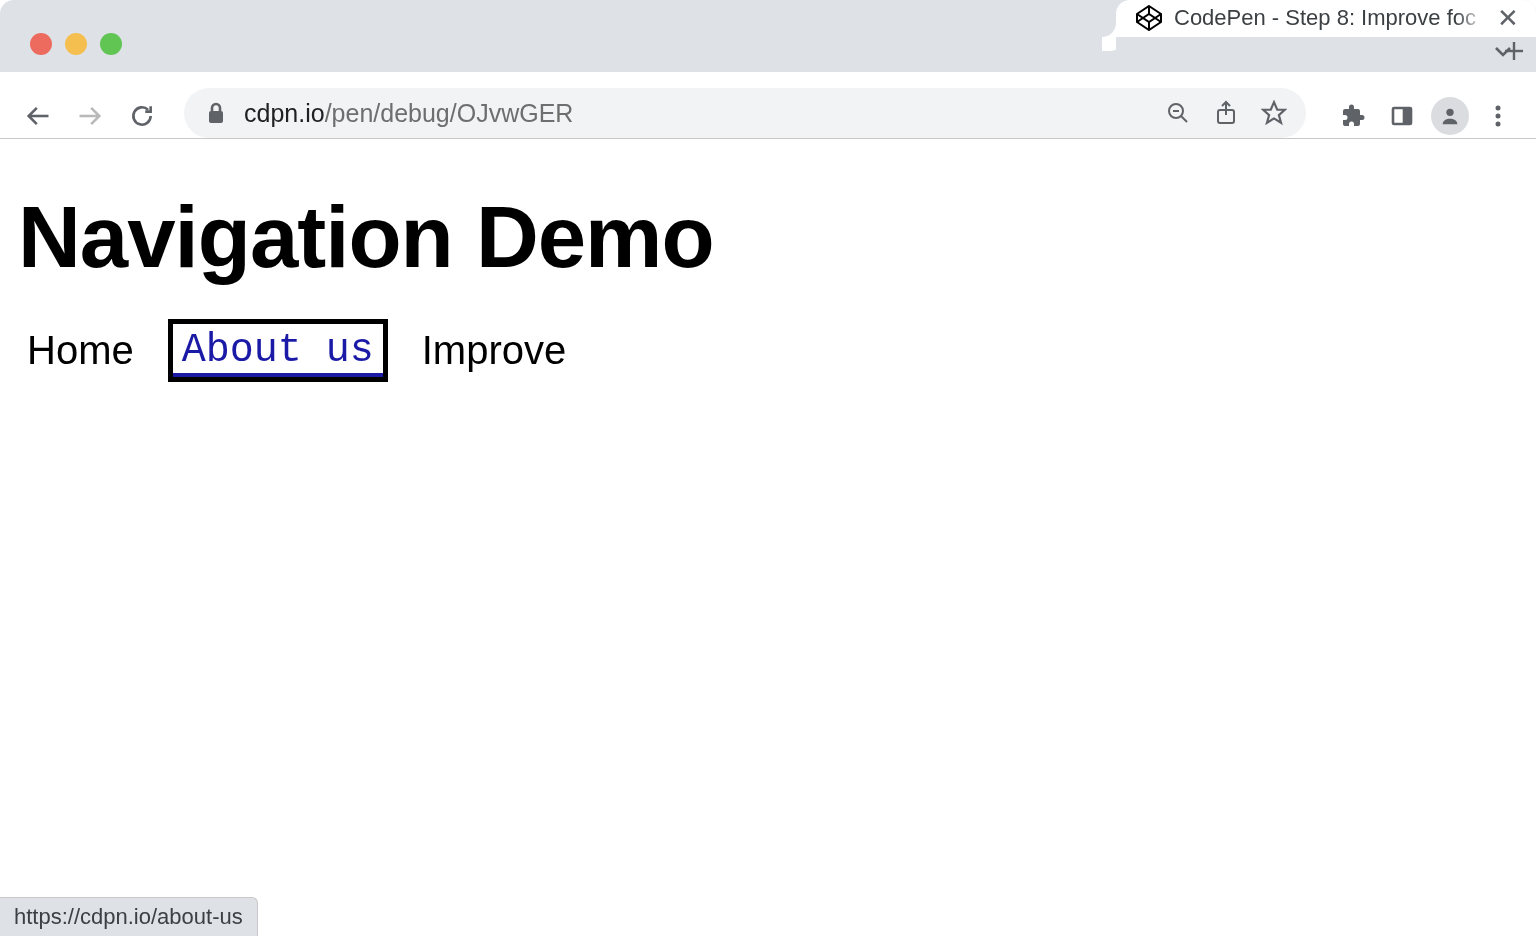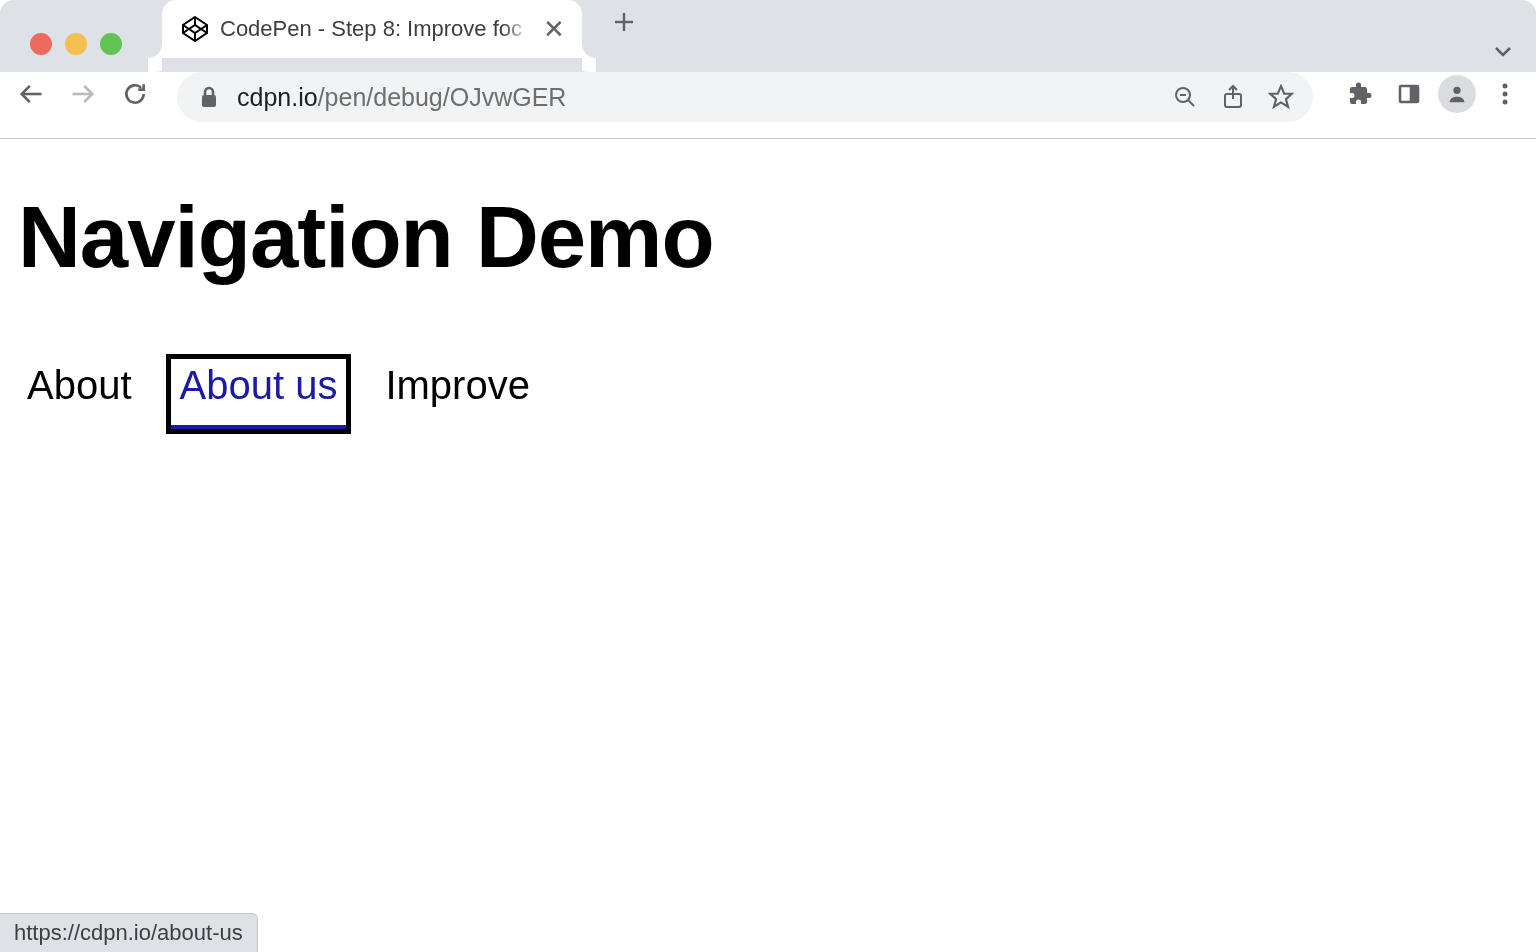--- a/index.html
+++ b/index.html
@@ -16,24 +16,25 @@
       position: relative;
     }
     
     .browser-chrome {
       background: #dee1e6;
       border-bottom: 1px solid #c8c8c8;
       border-radius: 14px 14px 0 0;
     }
     .tab-strip {
       display: flex;
-      align-items: flex-start;
+      align-items: flex-end;
       height: 72px;
       padding-left: 8px;
       position: relative;
+      flex-direction: column;
     }
     .traffic-lights {
       display: flex;
       gap: 13px;
       align-items: center;
       position: absolute;
       left: 30px;
       top: 33px;
     }
     .tl {
@@ -115,24 +116,24 @@
     }
     .tabs-caret {
       position: absolute;
       right: 22px;
       top: 40px;
       color: #5f6368;
       cursor: pointer;
     }
     .toolbar {
       display: flex;
-      align-items: flex-start;
+      align-items: flex-end;
       height: 66px;
       background: #fff;
-      padding: 0 9px;
+      padding: 0 16px;
       gap: 8px;
     }
     .tbtn {
       width: 44px;
       height: 44px;
       display: flex;
       align-items: center;
       justify-content: center;
       cursor: pointer;
       color: #5f6368;
@@ -190,46 +191,47 @@
     }
     
     .page {
       padding: 48px 20px 0 18px;
     }
     .page h1 {
       font-size: 87px;
       font-weight: 800;
       letter-spacing: -1px;
       color: #000;
-      margin-bottom: 72px;
+      margin-bottom: 37px;
     }
     nav ul {
       list-style: none;
       display: flex;
       gap: 30px;
       font-size: 40px;
     }
     nav li a {
       color: #000;
       text-decoration: none;
       display: inline-block;
       padding: 4px 9px 2px 9px;
     }
     nav li a.focused {
       color: #1a1aa6;
       outline: 5px solid #000;
       outline-offset: 0;
       border-bottom: 4px solid #1a1aa6;
-      padding-bottom: 17px;
+      padding-bottom: 0;
+      font-family: Liberation Mono, monospace;
     }
     
     .status-bar {
       position: absolute;
       left: 0;
-      bottom: 0;
+      bottom: 16px;
       background: #dee1e6;
       border: 1px solid #c8c8c8;
       border-left: none;
       border-bottom: none;
       border-radius: 0 6px 0 0;
       padding: 6px 14px;
       font-size: 22px;
       color: #3c4043;
     }
     svg { display: block; }
@@ -349,20 +351,20 @@
         </svg>
       </div>
     </div>
   </div>
 </div>
 
 <main class="page">
   <h1>Navigation Demo</h1>
   <nav>
     <ul>
-      <li><a href="#">About</a></li>
+      <li><a href="#">Home</a></li>
       <li><a href="#" class="focused">About us</a></li>
       <li><a href="#">Improve</a></li>
     </ul>
   </nav>
 </main>
 
 <div class="status-bar">https://cdpn.io/about-us</div>
 
 </body></html>

